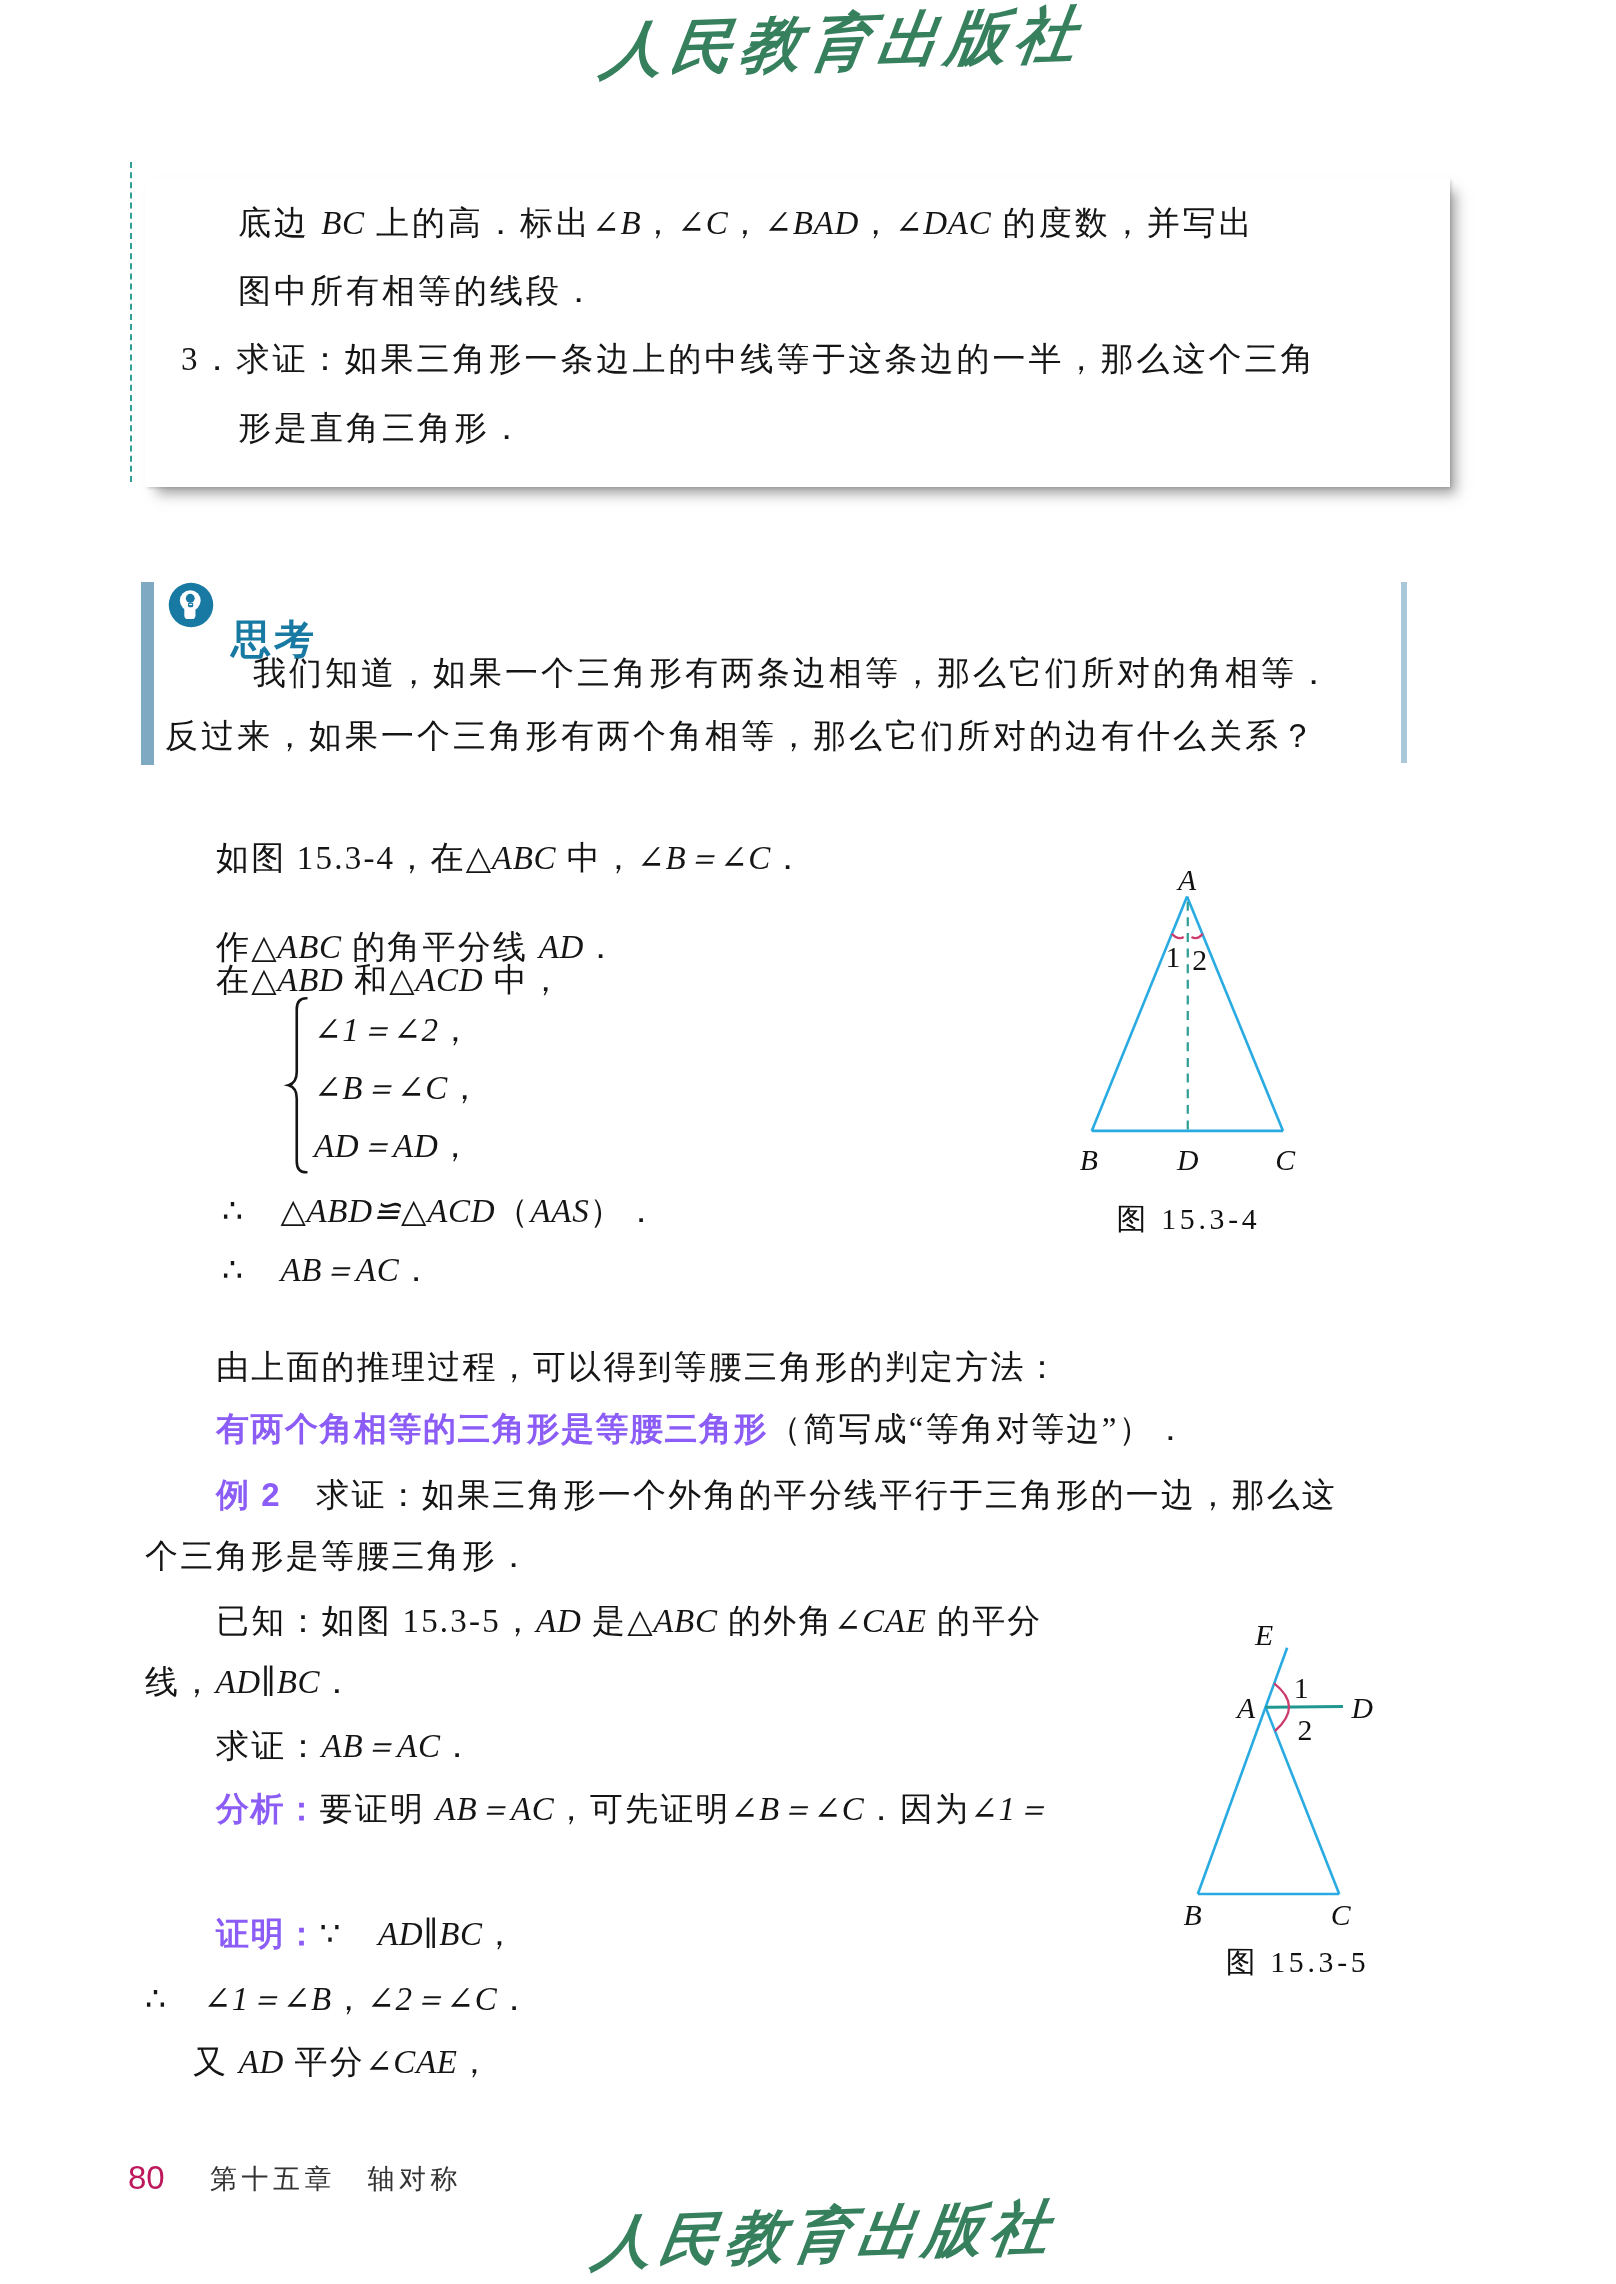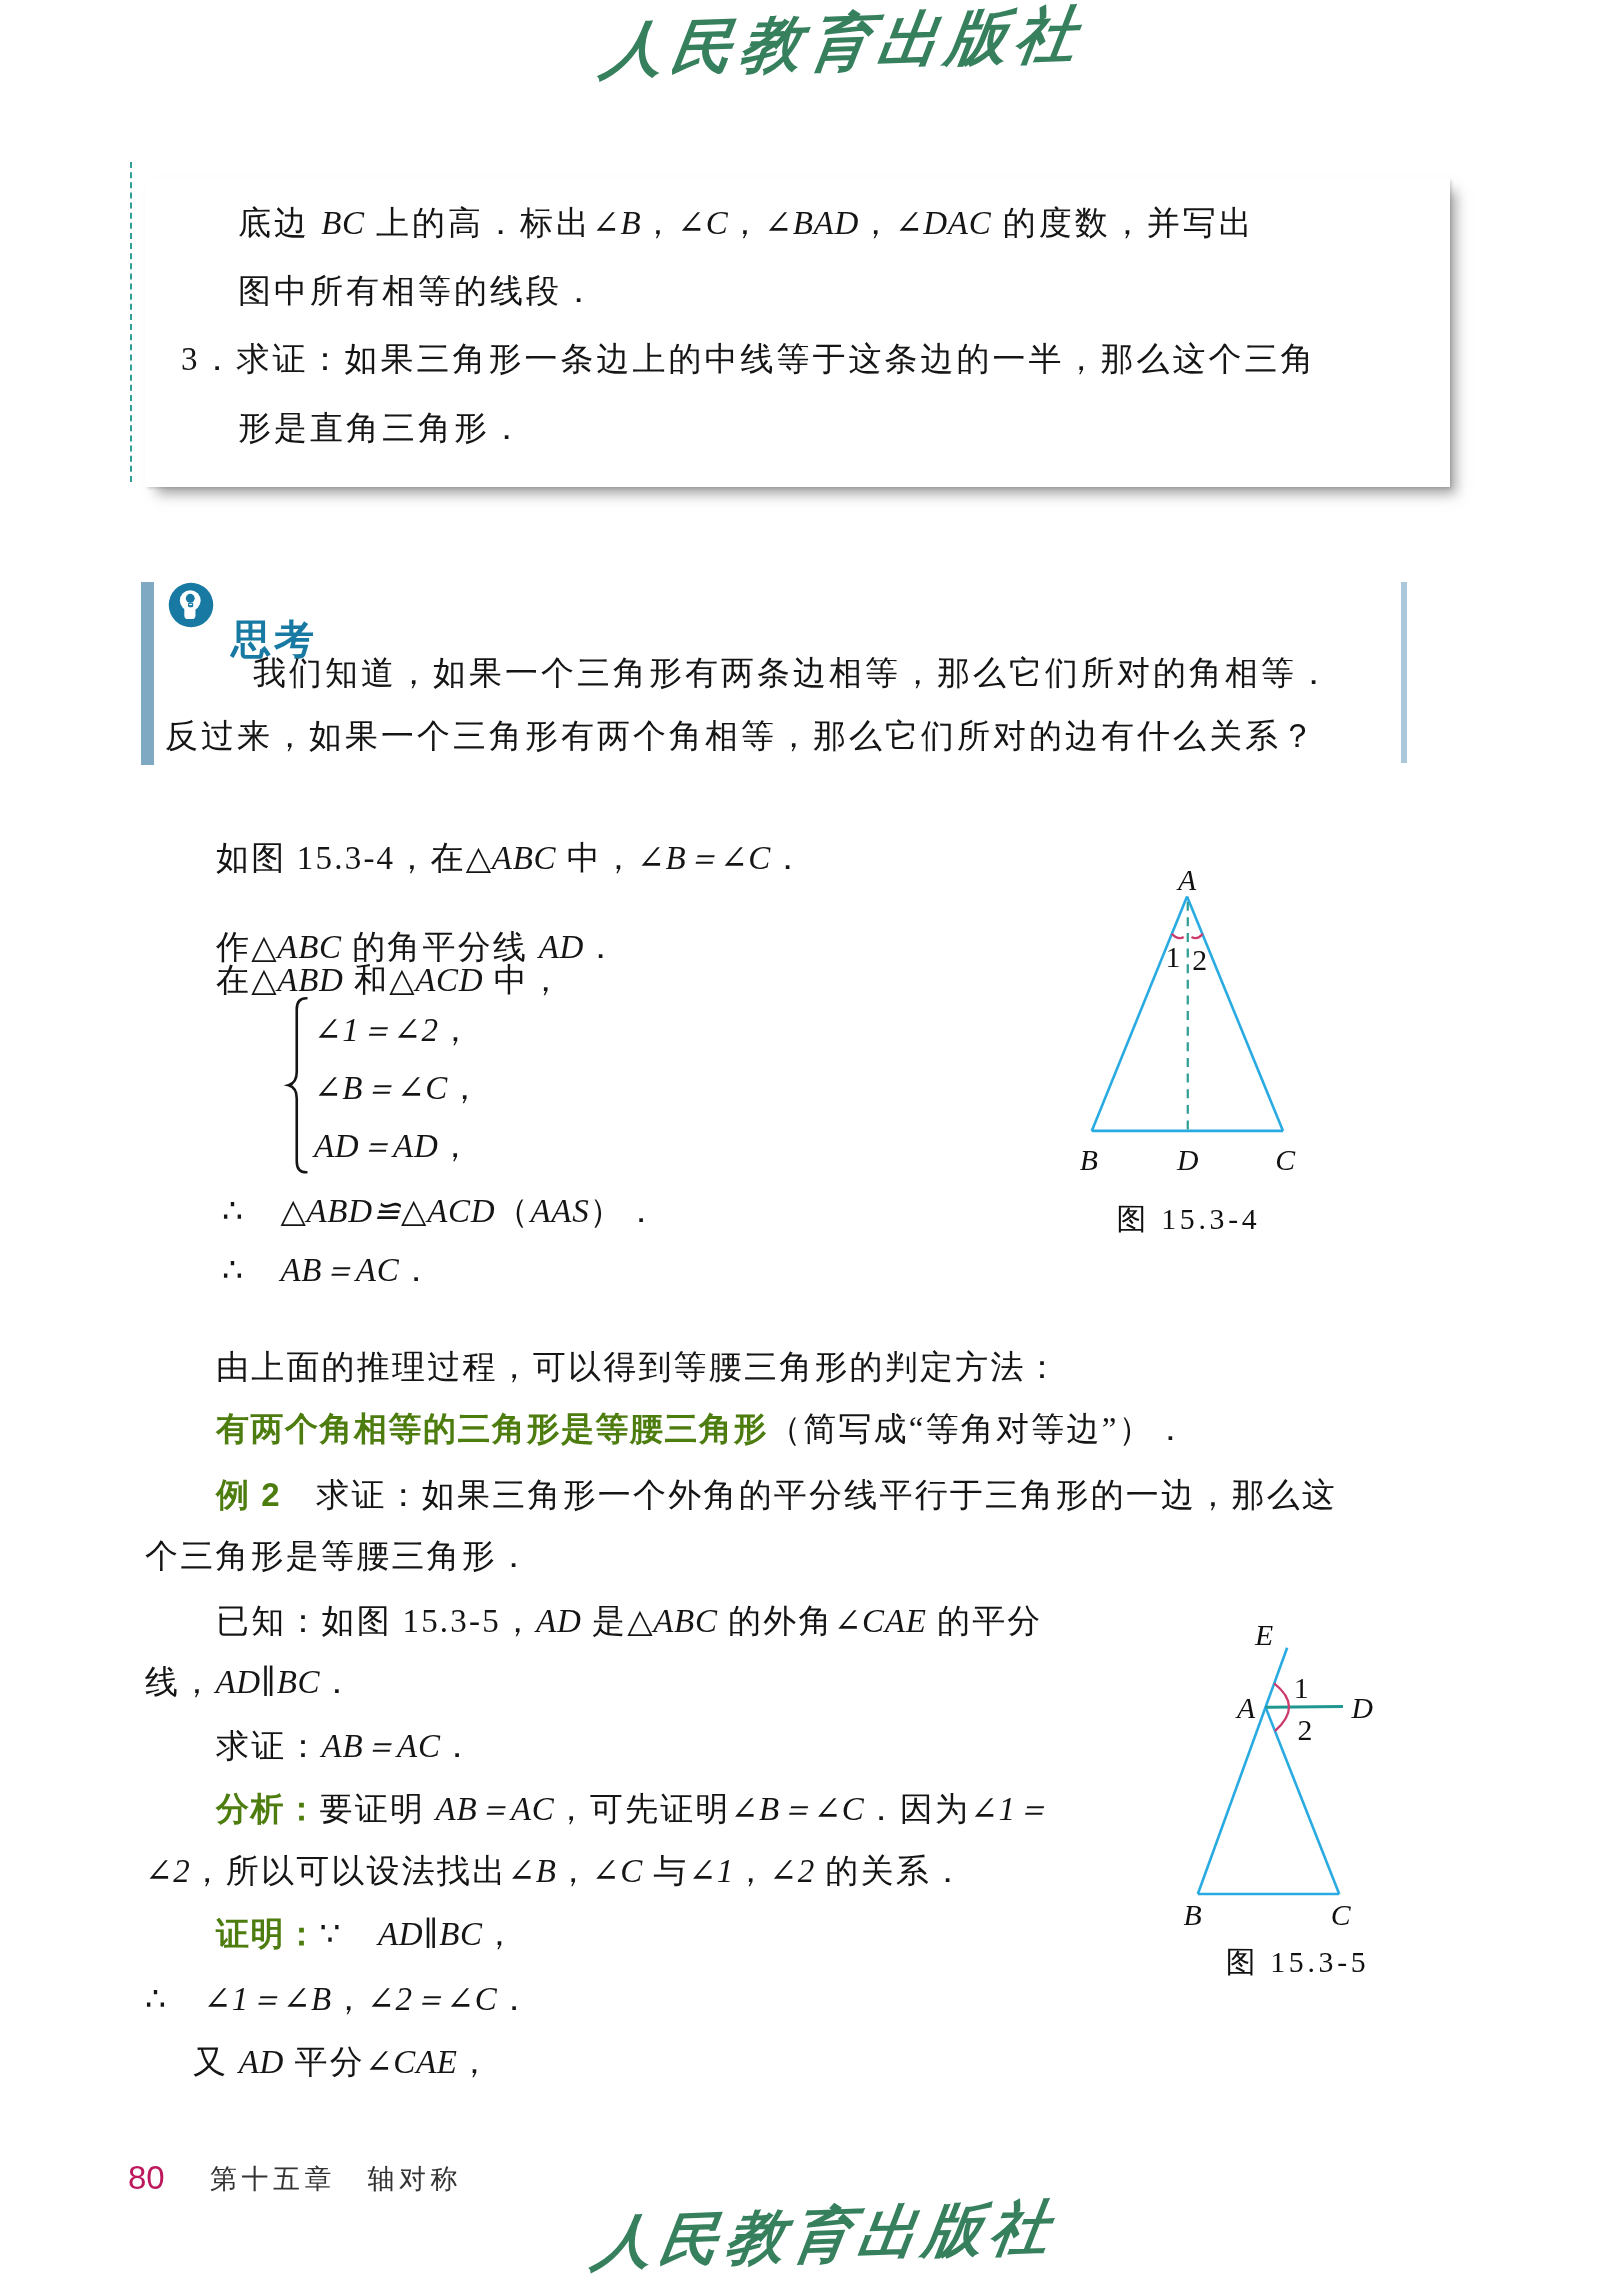--- a/index.html
+++ b/index.html
@@ -4,21 +4,21 @@
 <style>
   html,body{margin:0;padding:0;background:#e8e8e8;}
   #page{position:relative;width:1616px;height:2284px;background:#ffffff;overflow:hidden;
         font-family:"Liberation Serif","DejaVu Serif",serif;color:#111;}
   .abs{position:absolute;}
   
   .line{position:absolute;white-space:nowrap;font:33px/46px "Liberation Serif","DejaVu Serif",serif;
         color:#151515;letter-spacing:2.2px;}
   .seg-p{}
   .seg-m{font-style:italic;letter-spacing:0.7px;}
-  .seg-t{font-family:"Liberation Sans","DejaVu Sans",sans-serif;font-weight:bold;color:#4d7c0f;
+  .seg-t{font-family:"Liberation Sans","DejaVu Sans",sans-serif;font-weight:bold;color:#8b5cf6;
          font-style:normal;font-size:33px;letter-spacing:1.5px;text-align:right;}
   
   .watermark{position:absolute;white-space:nowrap;color:#2d7a56;
              font-family:"Liberation Serif","DejaVu Serif",serif;font-style:italic;font-weight:bold;
              transform:skewX(-10deg) rotate(-2deg);opacity:.95;}
   #wm-top{left:604px;top:1.5px;font-size:61px;letter-spacing:7.4px;}
   #wm-bottom{left:595px;top:2196px;font-size:59px;letter-spacing:6.7px;}
   
   #exbox{left:145px;top:178px;width:1305px;height:309px;background:#ffffff;
          box-shadow:9px 10.4px 12px -3px rgba(105,105,105,.6), 1.5px 1.5px 3px rgba(130,130,130,.35);}
@@ -88,21 +88,20 @@
   <div class="line" style="left:222px;top:1188px;"><span class="seg-p">∴　</span><span class="seg-m">△ABD≌△ACD</span><span class="seg-p">（</span><span class="seg-m">AAS</span><span class="seg-p">）．</span></div>
   <div class="line" style="left:222px;top:1247px;"><span class="seg-p">∴　</span><span class="seg-m">AB＝AC</span><span class="seg-p">．</span></div>
   <div class="line" style="left:216px;top:1344px;"><span class="seg-p">由上面的推理过程，可以得到等腰三角形的判定方法：</span></div>
   <div class="line" style="left:216px;top:1406px;"><span class="seg-t">有两个角相等的三角形是等腰三角形</span><span class="seg-p">（简写成“等角对等边”）．</span></div>
   <div class="line" style="left:216px;top:1472px;"><span class="seg-t">例 2</span><span class="seg-p">　求证：如果三角形一个外角的平分线平行于三角形的一边，那么这</span></div>
   <div class="line" style="left:145px;top:1533px;"><span class="seg-p">个三角形是等腰三角形．</span></div>
   <div class="line" style="left:216px;top:1598px;"><span class="seg-p">已知：如图 15.3-5，</span><span class="seg-m">AD</span><span class="seg-p"> 是</span><span class="seg-m">△ABC</span><span class="seg-p"> 的外角</span><span class="seg-m">∠CAE</span><span class="seg-p"> 的平分</span></div>
   <div class="line" style="left:145px;top:1659px;"><span class="seg-p">线，</span><span class="seg-m">AD∥BC</span><span class="seg-p">．</span></div>
   <div class="line" style="left:216px;top:1723px;"><span class="seg-p">求证：</span><span class="seg-m">AB＝AC</span><span class="seg-p">．</span></div>
   <div class="line" style="left:216px;top:1786px;"><span class="seg-t">分析：</span><span class="seg-p">要证明 </span><span class="seg-m">AB＝AC</span><span class="seg-p">，可先证明</span><span class="seg-m">∠B＝∠C</span><span class="seg-p">．因为</span><span class="seg-m">∠1＝</span></div>
-  <div class="line" style="left:145px;top:1848px;"><span class="seg-m">∠2</span><span class="seg-p">，所以可以设法找出</span><span class="seg-m">∠B</span><span class="seg-p">，</span><span class="seg-m">∠C</span><span class="seg-p"> 与</span><span class="seg-m">∠1</span><span class="seg-p">，</span><span class="seg-m">∠2</span><span class="seg-p"> 的关系．</span></div>
   <div class="line" style="left:216px;top:1911px;"><span class="seg-t">证明：</span><span class="seg-p">∵　</span><span class="seg-m">AD∥BC</span><span class="seg-p">，</span></div>
   <div class="line" style="left:145px;top:1976px;"><span class="seg-p">∴　</span><span class="seg-m">∠1＝∠B</span><span class="seg-p">，</span><span class="seg-m">∠2＝∠C</span><span class="seg-p">．</span></div>
   <div class="line" style="left:145px;top:2039px;margin-left:48px;"><span class="seg-p">又 </span><span class="seg-m">AD</span><span class="seg-p"> 平分</span><span class="seg-m">∠CAE</span><span class="seg-p">，</span></div>
 
   <svg class="fig" style="left:1056px;top:863px;" width="268" height="387" viewBox="0 0 360 520">
     <line x1="176" y1="45" x2="48" y2="360" stroke="#29abe2" stroke-width="3.5"></line>
     <line x1="176" y1="45" x2="305" y2="360" stroke="#29abe2" stroke-width="3.5"></line>
     <line x1="48" y1="360" x2="305" y2="360" stroke="#29abe2" stroke-width="3.5"></line>
     <line x1="177" y1="52" x2="177" y2="360" stroke="#2e9e96" stroke-width="3" stroke-dasharray="12,9"></line>
     <path d="M155.5,95 Q164,104 171.5,99.5" fill="none" stroke="#cc3a6e" stroke-width="3"></path>

